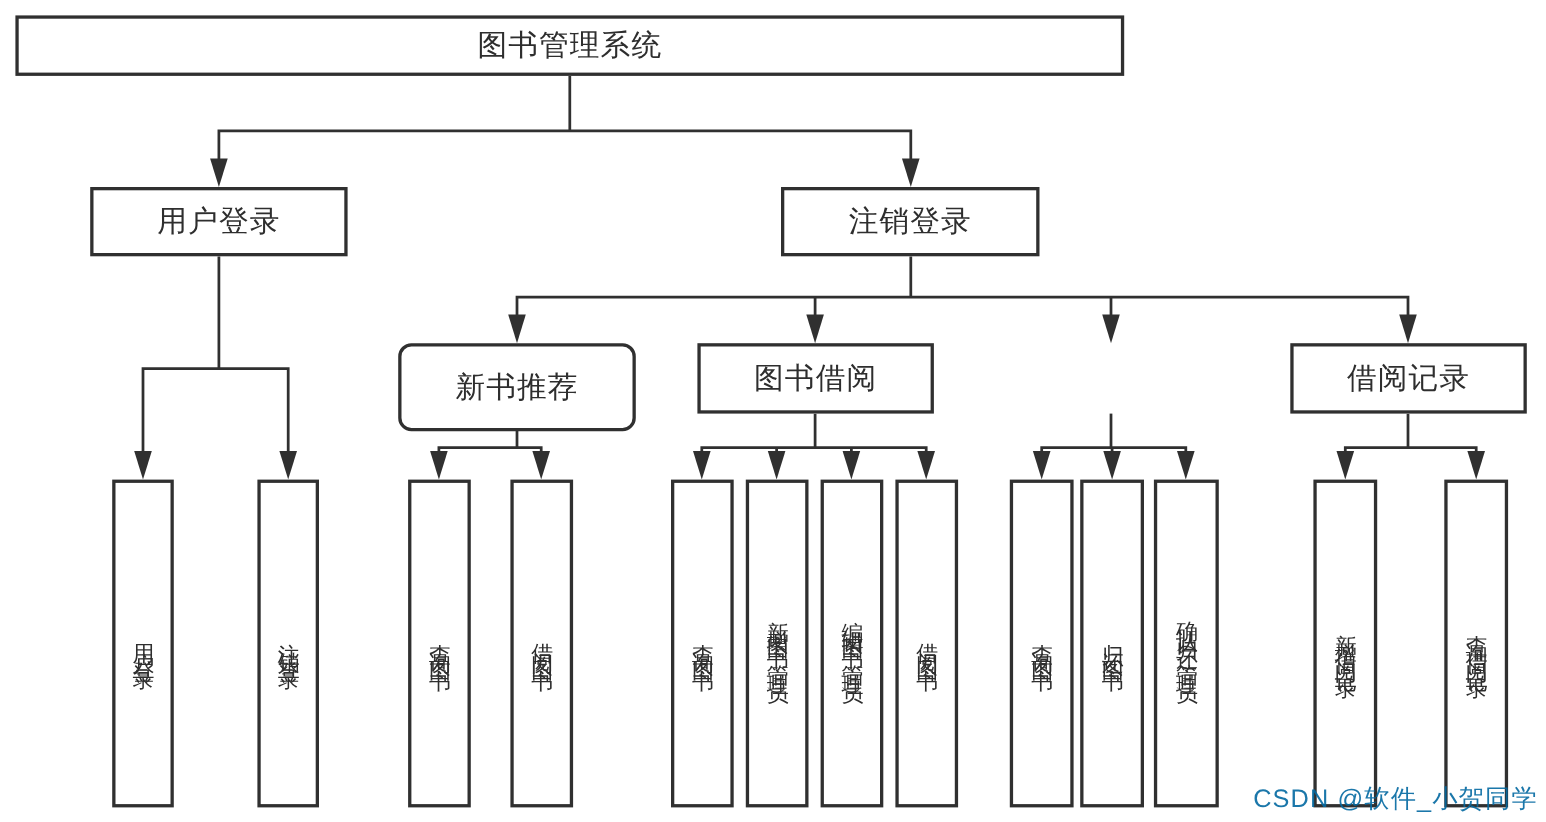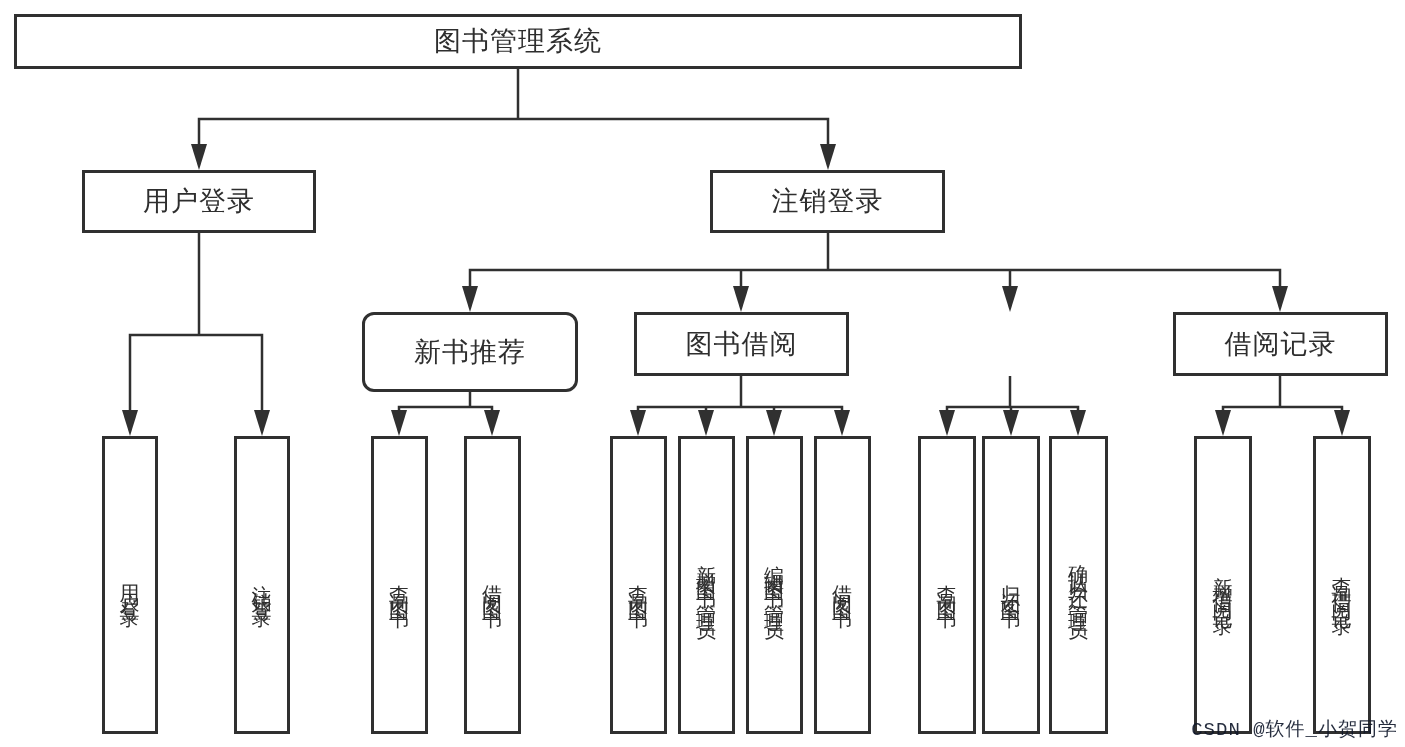--- a/index.html
+++ b/index.html
@@ -36,27 +36,26 @@
     writing-mode: vertical-rl;
     text-orientation: mixed;
     letter-spacing: 8px;
     font-size: 20px;
     line-height: 1;
   }
   .watermark {
     position: absolute;
     right: 7px;
     bottom: 5px;
-    font-size: 19px;
-    color: #0f172a;
+    font-size: 23px;
+    color: #0369a1;
     opacity: 0.9;
     letter-spacing: 1px;
     z-index: 3;
     white-space: nowrap;
-    font-family: Liberation Mono, monospace;
   }
 </style>
 </head>
 <body>
 
 <div class="canvas">
 
   <svg class="connectors" viewBox="0 0 1405 747" xmlns="http://www.w3.org/2000/svg" aria-hidden="true">
     <g stroke="#303030" stroke-width="2.5" fill="none">
 

